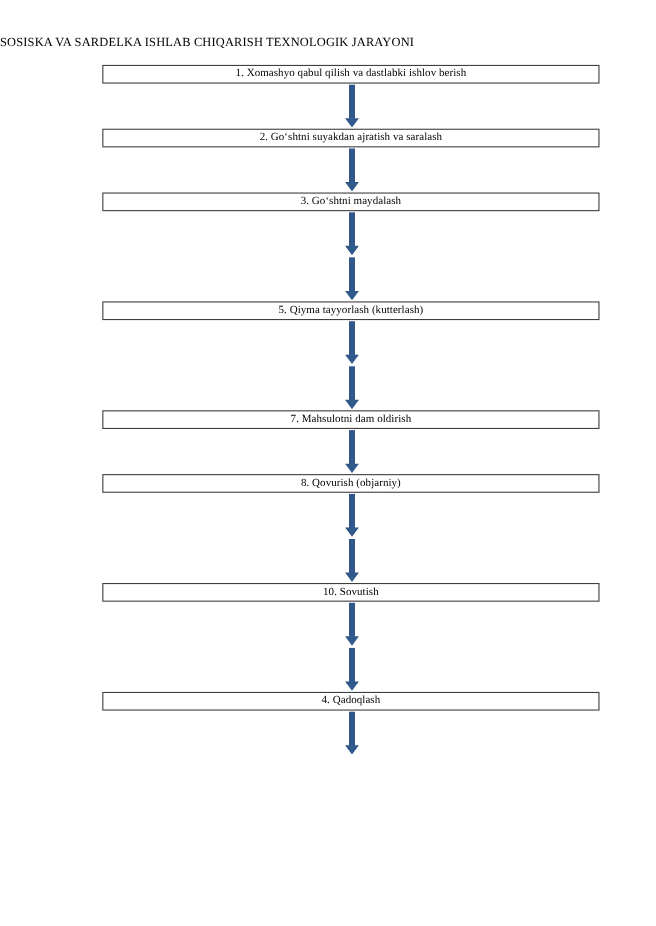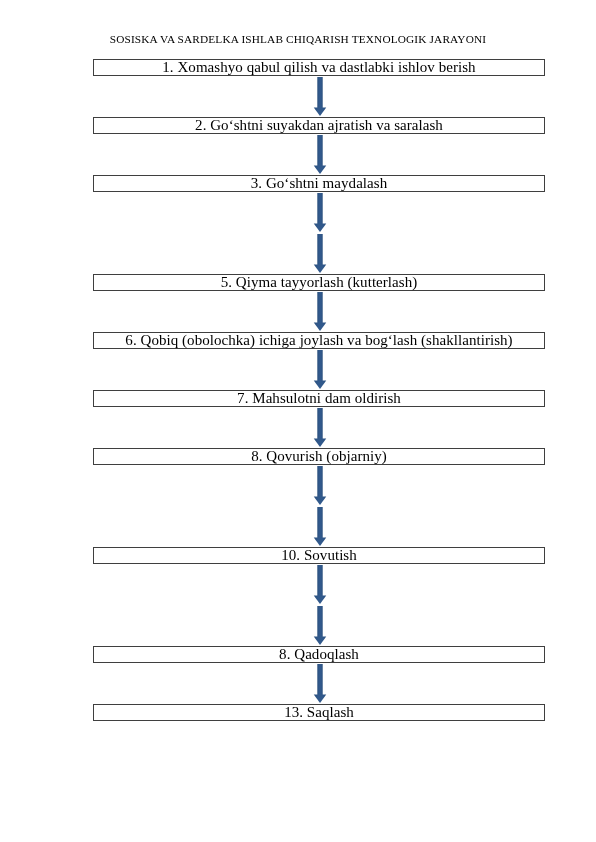--- a/index.html
+++ b/index.html
@@ -21,21 +21,21 @@
     width: 596px;
     height: 842px;
     box-sizing: border-box;
   }
 
   .doc-title {
     position: absolute;
     top: 33px;
     left: 0;
     width: 596px;
-    text-align: center;
+    text-align: left;
     font-size: 11.3px;
     letter-spacing: 0.15px;
     color: #000;
     white-space: nowrap;
   }
 
   .flow {
     position: absolute;
     top: 59px;
     left: 93px;
@@ -52,21 +52,21 @@
     height: 17px;
     border: 1px solid #3f3f3f;
     background: #ffffff;
     display: flex;
     align-items: center;
     justify-content: center;
     line-height: 1;
   }
 
   .step-label {
-    font-size: 15px;
+    font-size: 10px;
     color: #000;
     white-space: nowrap;
     letter-spacing: 0.05px;
     transform: translateY(-0.5px);
   }
 
   
   .connector {
     position: relative;
     width: 452px;
@@ -171,25 +171,20 @@
               <stop offset="0%" stop-color="#2a4f7c"></stop>
               <stop offset="35%" stop-color="#31598c"></stop>
               <stop offset="70%" stop-color="#31598c"></stop>
               <stop offset="100%" stop-color="#2a4f7c"></stop>
             </linearGradient>
           </defs>
           <rect x="224.3" y="1" width="5.4" height="31" fill="url(#ag4)"></rect>
           <polygon points="220.75,31.5 233.25,31.5 227,40" fill="url(#ag4)"></polygon>
         </svg>
       </div>
-      <div class="step-wrap">
-        <div class="step-box">
-          <span class="step-label">6. Qobiq (obolochka) ichiga joylash va bogʻlash (shakllantirish)</span>
-        </div>
-      </div>
       <div class="connector">
         <svg width="452" height="41" viewBox="0 0 452 41">
           <defs>
             <linearGradient id="ag5" x1="0" y1="0" x2="1" y2="0">
               <stop offset="0%" stop-color="#2a4f7c"></stop>
               <stop offset="35%" stop-color="#31598c"></stop>
               <stop offset="70%" stop-color="#31598c"></stop>
               <stop offset="100%" stop-color="#2a4f7c"></stop>
             </linearGradient>
           </defs>
@@ -277,37 +272,32 @@
               <stop offset="70%" stop-color="#31598c"></stop>
               <stop offset="100%" stop-color="#2a4f7c"></stop>
             </linearGradient>
           </defs>
           <rect x="224.3" y="1" width="5.4" height="31" fill="url(#ag10)"></rect>
           <polygon points="220.75,31.5 233.25,31.5 227,40" fill="url(#ag10)"></polygon>
         </svg>
       </div>
       <div class="step-wrap">
         <div class="step-box">
-          <span class="step-label">8. Qadoqlash</span>
+          <span class="step-label">4. Qadoqlash</span>
         </div>
       </div>
       <div class="connector">
         <svg width="452" height="41" viewBox="0 0 452 41">
           <defs>
             <linearGradient id="ag11" x1="0" y1="0" x2="1" y2="0">
               <stop offset="0%" stop-color="#2a4f7c"></stop>
               <stop offset="35%" stop-color="#31598c"></stop>
               <stop offset="70%" stop-color="#31598c"></stop>
               <stop offset="100%" stop-color="#2a4f7c"></stop>
             </linearGradient>
           </defs>
           <rect x="224.3" y="1" width="5.4" height="31" fill="url(#ag11)"></rect>
           <polygon points="220.75,31.5 233.25,31.5 227,40" fill="url(#ag11)"></polygon>
         </svg>
       </div>
-      <div class="step-wrap">
-        <div class="step-box">
-          <span class="step-label">13. Saqlash</span>
-        </div>
-      </div>
     </div>
 
 </div>
 
 </body></html>

